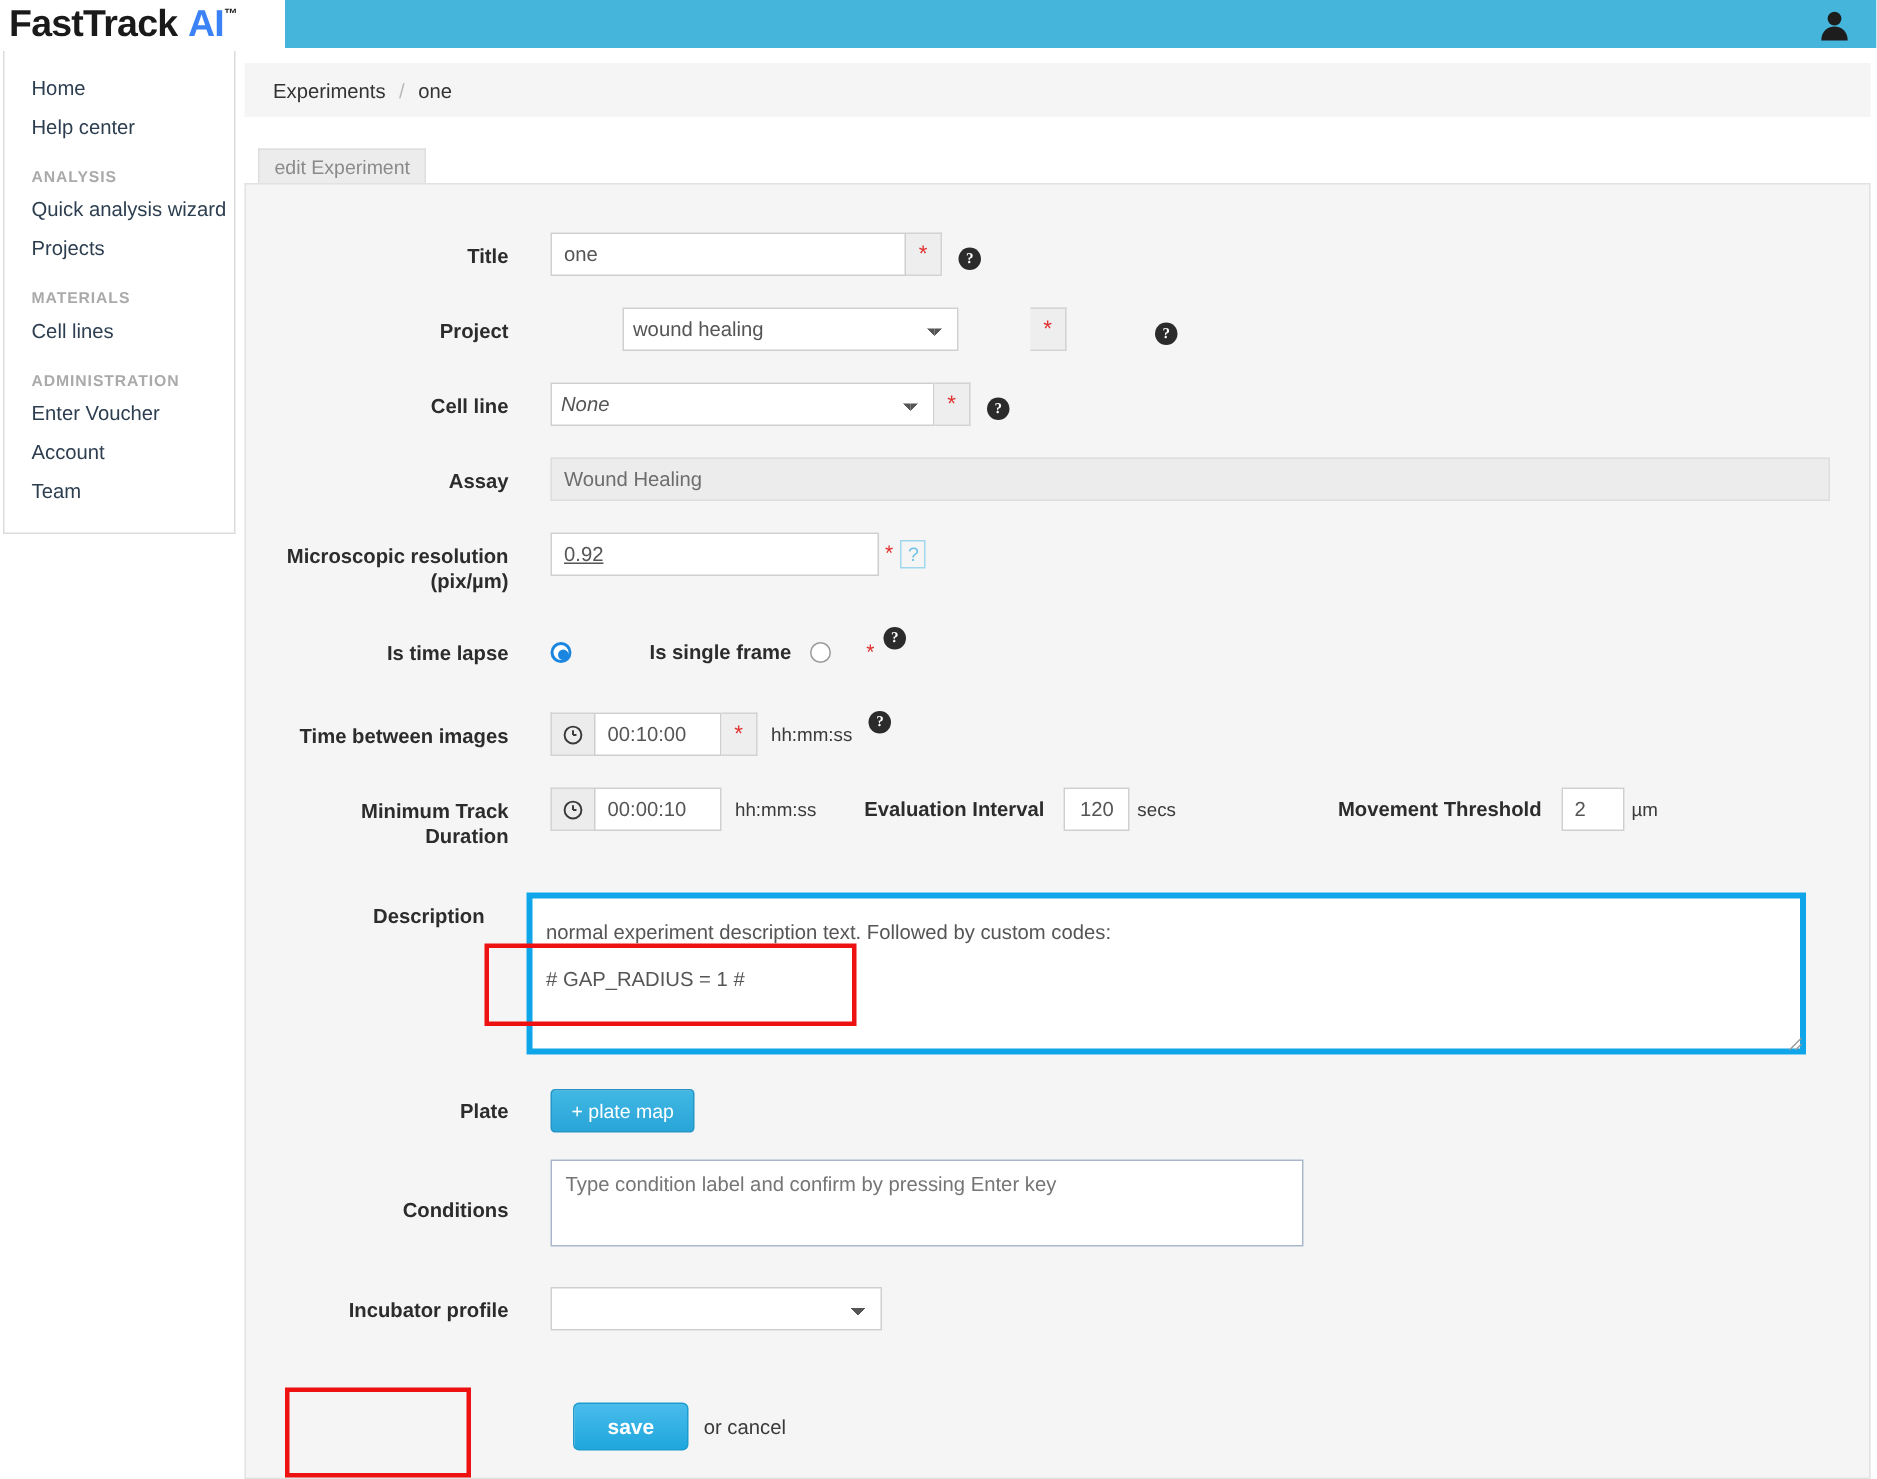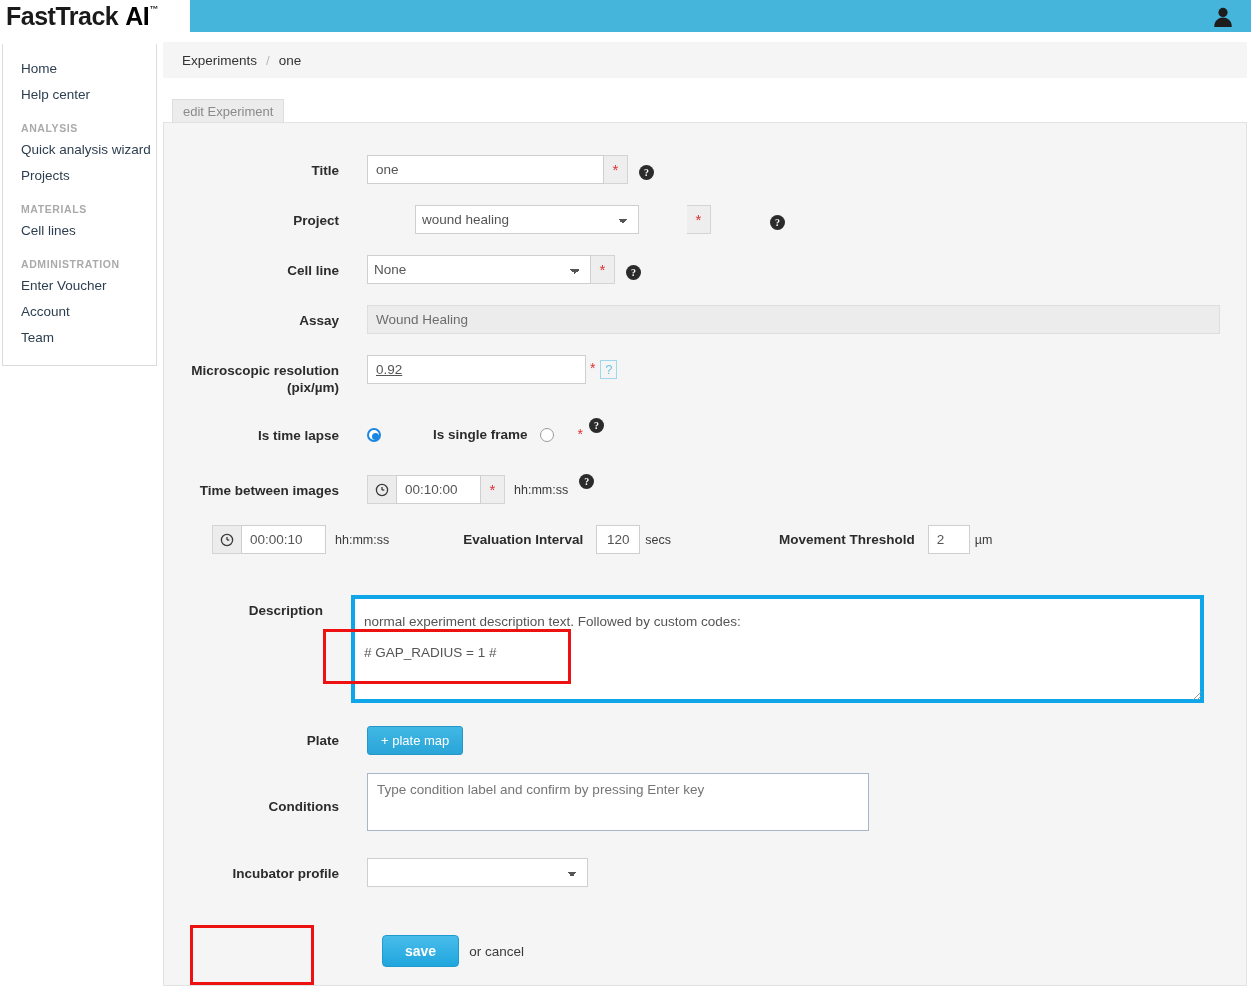--- a/index.html
+++ b/index.html
@@ -18,30 +18,30 @@
     background: #45b5dc;
   }
   .logo {
     position: absolute; left: 0; top: 0; width: 190px; height: 32px;
     background: #ffffff;
     display: flex; align-items: center;
     padding-left: 6px;
     font-size: 25px; font-weight: bold; letter-spacing: -0.5px;
   }
   .logo .lg-dark { color: #1a1a1a; }
-  .logo .lg-ai { color: #000000; margin-left: 7px; }
+  .logo .lg-ai { color: #3b82f6; margin-left: 7px; }
   .logo .lg-tm { color: #1a1a1a; font-size: 9px; vertical-align: top; position: relative; top: -7px; font-weight: bold; }
   .avatar-wrap {
     position: absolute; right: 14px; top: 3px; width: 28px; height: 28px;
     display: flex; align-items: center; justify-content: center;
   }
 
   
   .sidebar {
-    position: absolute; left: 2px; top: 44px; width: 155px; height: 322px;
+    position: absolute; left: 2px; top: 34px; width: 155px; height: 322px;
     background: #ffffff;
     border: 1px solid #dcdcdc;
     border-top: none;
     padding-top: 12px;
   }
   .nav-link {
     display: block;
     padding: 4px 0 4px 18px;
     font-size: 13.5px;
     color: #2c3e50;
@@ -287,21 +287,21 @@
         <option>wound healing</option>
       </select>
       <div class="req-box">*</div>
       <div style="margin-left:11px; margin-top:7px;">
         <span class="help-icon">?</span>
       </div>
     </div>
 
     <div class="frow" style="left:20px; top:132px;">
       <div class="flabel" style="width:155px; margin-top:7px;">Cell line</div>
-      <select class="sel" style="width:224px; margin-left:28px;">
+      <select class="sel" style="width:256px; margin-left:28px;font-style:italic;">
         <option>None</option>
       </select>
       <div class="req-box">*</div>
       <div style="margin-left:11px; margin-top:7px;">
         <span class="help-icon">?</span>
       </div>
     </div>
 
     <div class="frow" style="left:20px; top:182px;">
       <div class="flabel" style="width:155px; margin-top:7px;">Assay</div>
@@ -340,31 +340,35 @@
       </div>
       <input class="txt" style="width: 85px;" value="00:10:00">
       <div class="req-box">*</div>
       <div class="unit" style="margin-left:9px; margin-top:8px;">hh:mm:ss</div>
       <div style="margin-left:11px; margin-top:-4px;">
         <span class="help-icon">?</span>
       </div>
     </div>
 
     <div class="frow" style="left:20px; top:402px;">
+      <div class="flabel" style="width:155px; margin-top:7px;">
+        <span>Minimum Track</span><br>
+        <span>Duration</span>
+      </div>
       <div class="clock-btn" style="margin-left:28px;">
         <svg width="14" height="14" viewBox="0 0 14 14">
           <circle cx="7" cy="7" r="5.6" fill="none" stroke="#3a3a3a" stroke-width="1.3"></circle>
           <line x1="7" y1="7" x2="7" y2="3.9" stroke="#3a3a3a" stroke-width="1.3"></line>
           <line x1="7" y1="7" x2="9.3" y2="7" stroke="#3a3a3a" stroke-width="1.3"></line>
         </svg>
       </div>
       <input class="txt" style="width: 85px;" value="00:00:10">
       <div class="unit" style="margin-left:9px; margin-top:8px;">hh:mm:ss</div>
 
-      <div class="flabel-plain" style="margin-left:74px; margin-top:7px;">Evaluation Interval</div>
+      <div class="flabel-plain" style="margin-left:32px; margin-top:7px;">Evaluation Interval</div>
       <input class="txt" style="width: 44px; margin-left: 13px; text-align: center;" value="120">
       <div class="unit" style="margin-left:5px; margin-top:8px;">secs</div>
 
       <div class="flabel-plain" style="margin-left:108px; margin-top:7px;">Movement Threshold</div>
       <input class="txt" style="width: 42px; margin-left: 13px;" value="2">
       <div class="unit" style="margin-left:5px; margin-top:8px;">µm</div>
     </div>
 
     <div class="frow" style="left:4px; top:472px;">
       <div class="flabel" style="width:155px; margin-top:7px;">Description</div>

